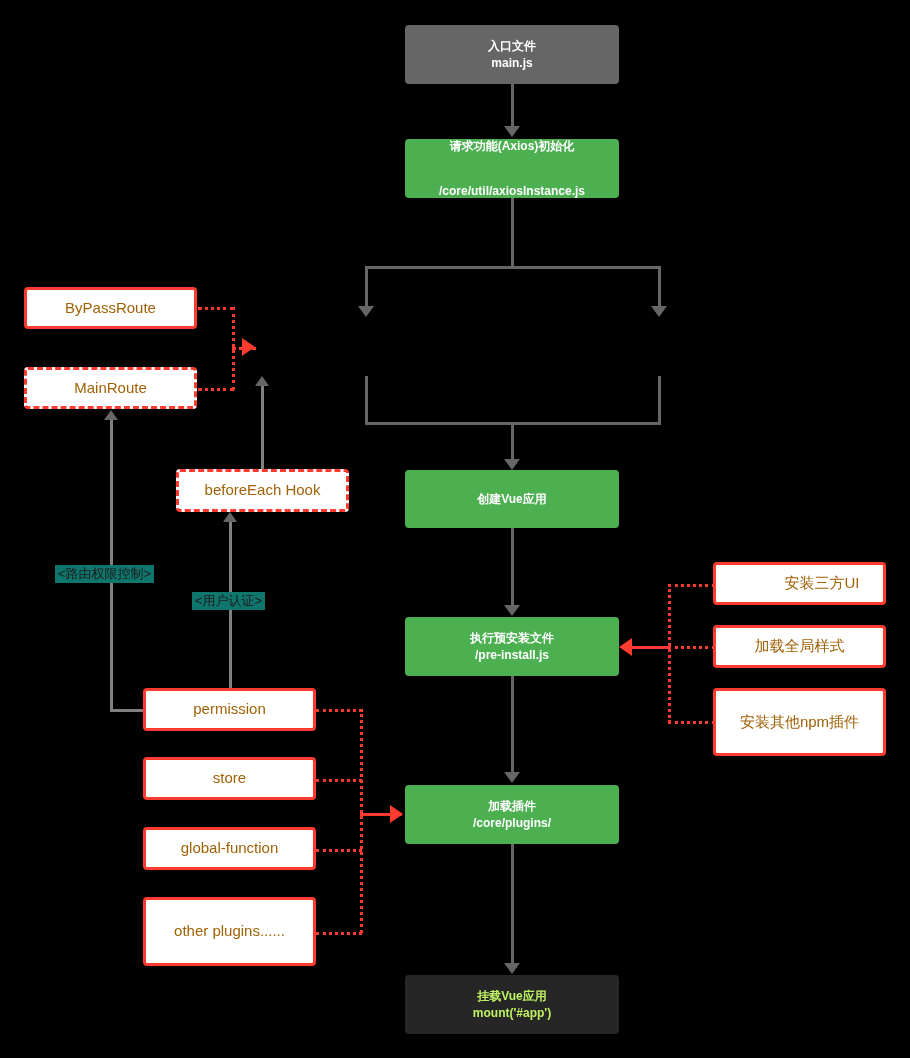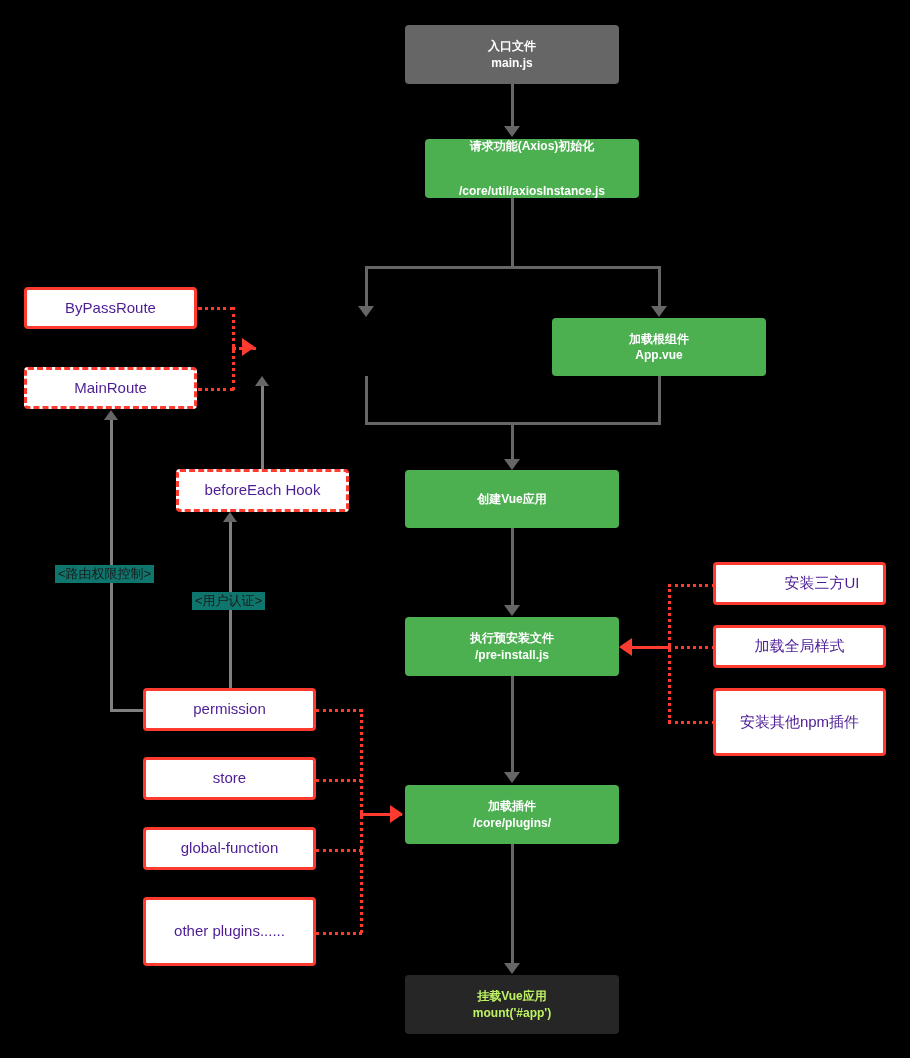--- a/index.html
+++ b/index.html
@@ -40,21 +40,21 @@
     color:#bef264;
     font-weight:bold;
   }
   .node.green{
     background:#4caf50;
     color:#ffffff;
     font-weight:bold;
   }
   .node.redbox{
     background:#ffffff;
-    color:#4c1d95;
+    color:#a16207;
     border:2px solid #ff3b2f;
     font-weight:normal;
     font-size:15px;
   }
   .node.redbox.dashed{
     border-style:dashed;
     border-width:3px;
   }
   .node.redbox.solid{
     border-width:3px;
@@ -175,30 +175,26 @@
   <div class="ln h red-solid dotted" style="left:668px;top:721px;width:47px;"></div>
   <div class="ln v red-solid dotted" style="left:668px;top:584px;height:139px;"></div>
   <div class="ln h red-solid" style="left:630px;top:646px;width:40px;"></div>
   <div class="arrow left-red" style="left:619px;top:638px;"></div>
 
   <div class="node gray" style="left:405px;top:25px;width:214px;height:59px;">
     <span class="l1">入口文件</span>
     <span class="l2">main.js</span>
   </div>
 
-  <div class="node green" style="left:425px;top:139px;width:214px;height:59px;gap:28px;">
+  <div class="node green" style="left:405px;top:139px;width:214px;height:59px;gap:28px;">
     <span class="l1">请求功能(Axios)初始化</span>
     <span class="l2">/core/util/axiosInstance.js</span>
   </div>
 
 
-  <div class="node green" style="left:552px;top:318px;width:214px;height:58px;">
-    <span class="l1">加载根组件</span>
-    <span class="l2">App.vue</span>
-  </div>
 
   <div class="node green" style="left:405px;top:470px;width:214px;height:58px;">
     <span class="l1">创建Vue应用</span>
   </div>
 
   <div class="node green" style="left:405px;top:617px;width:214px;height:59px;">
     <span class="l1">执行预安装文件</span>
     <span class="l2">/pre-install.js</span>
   </div>
 

